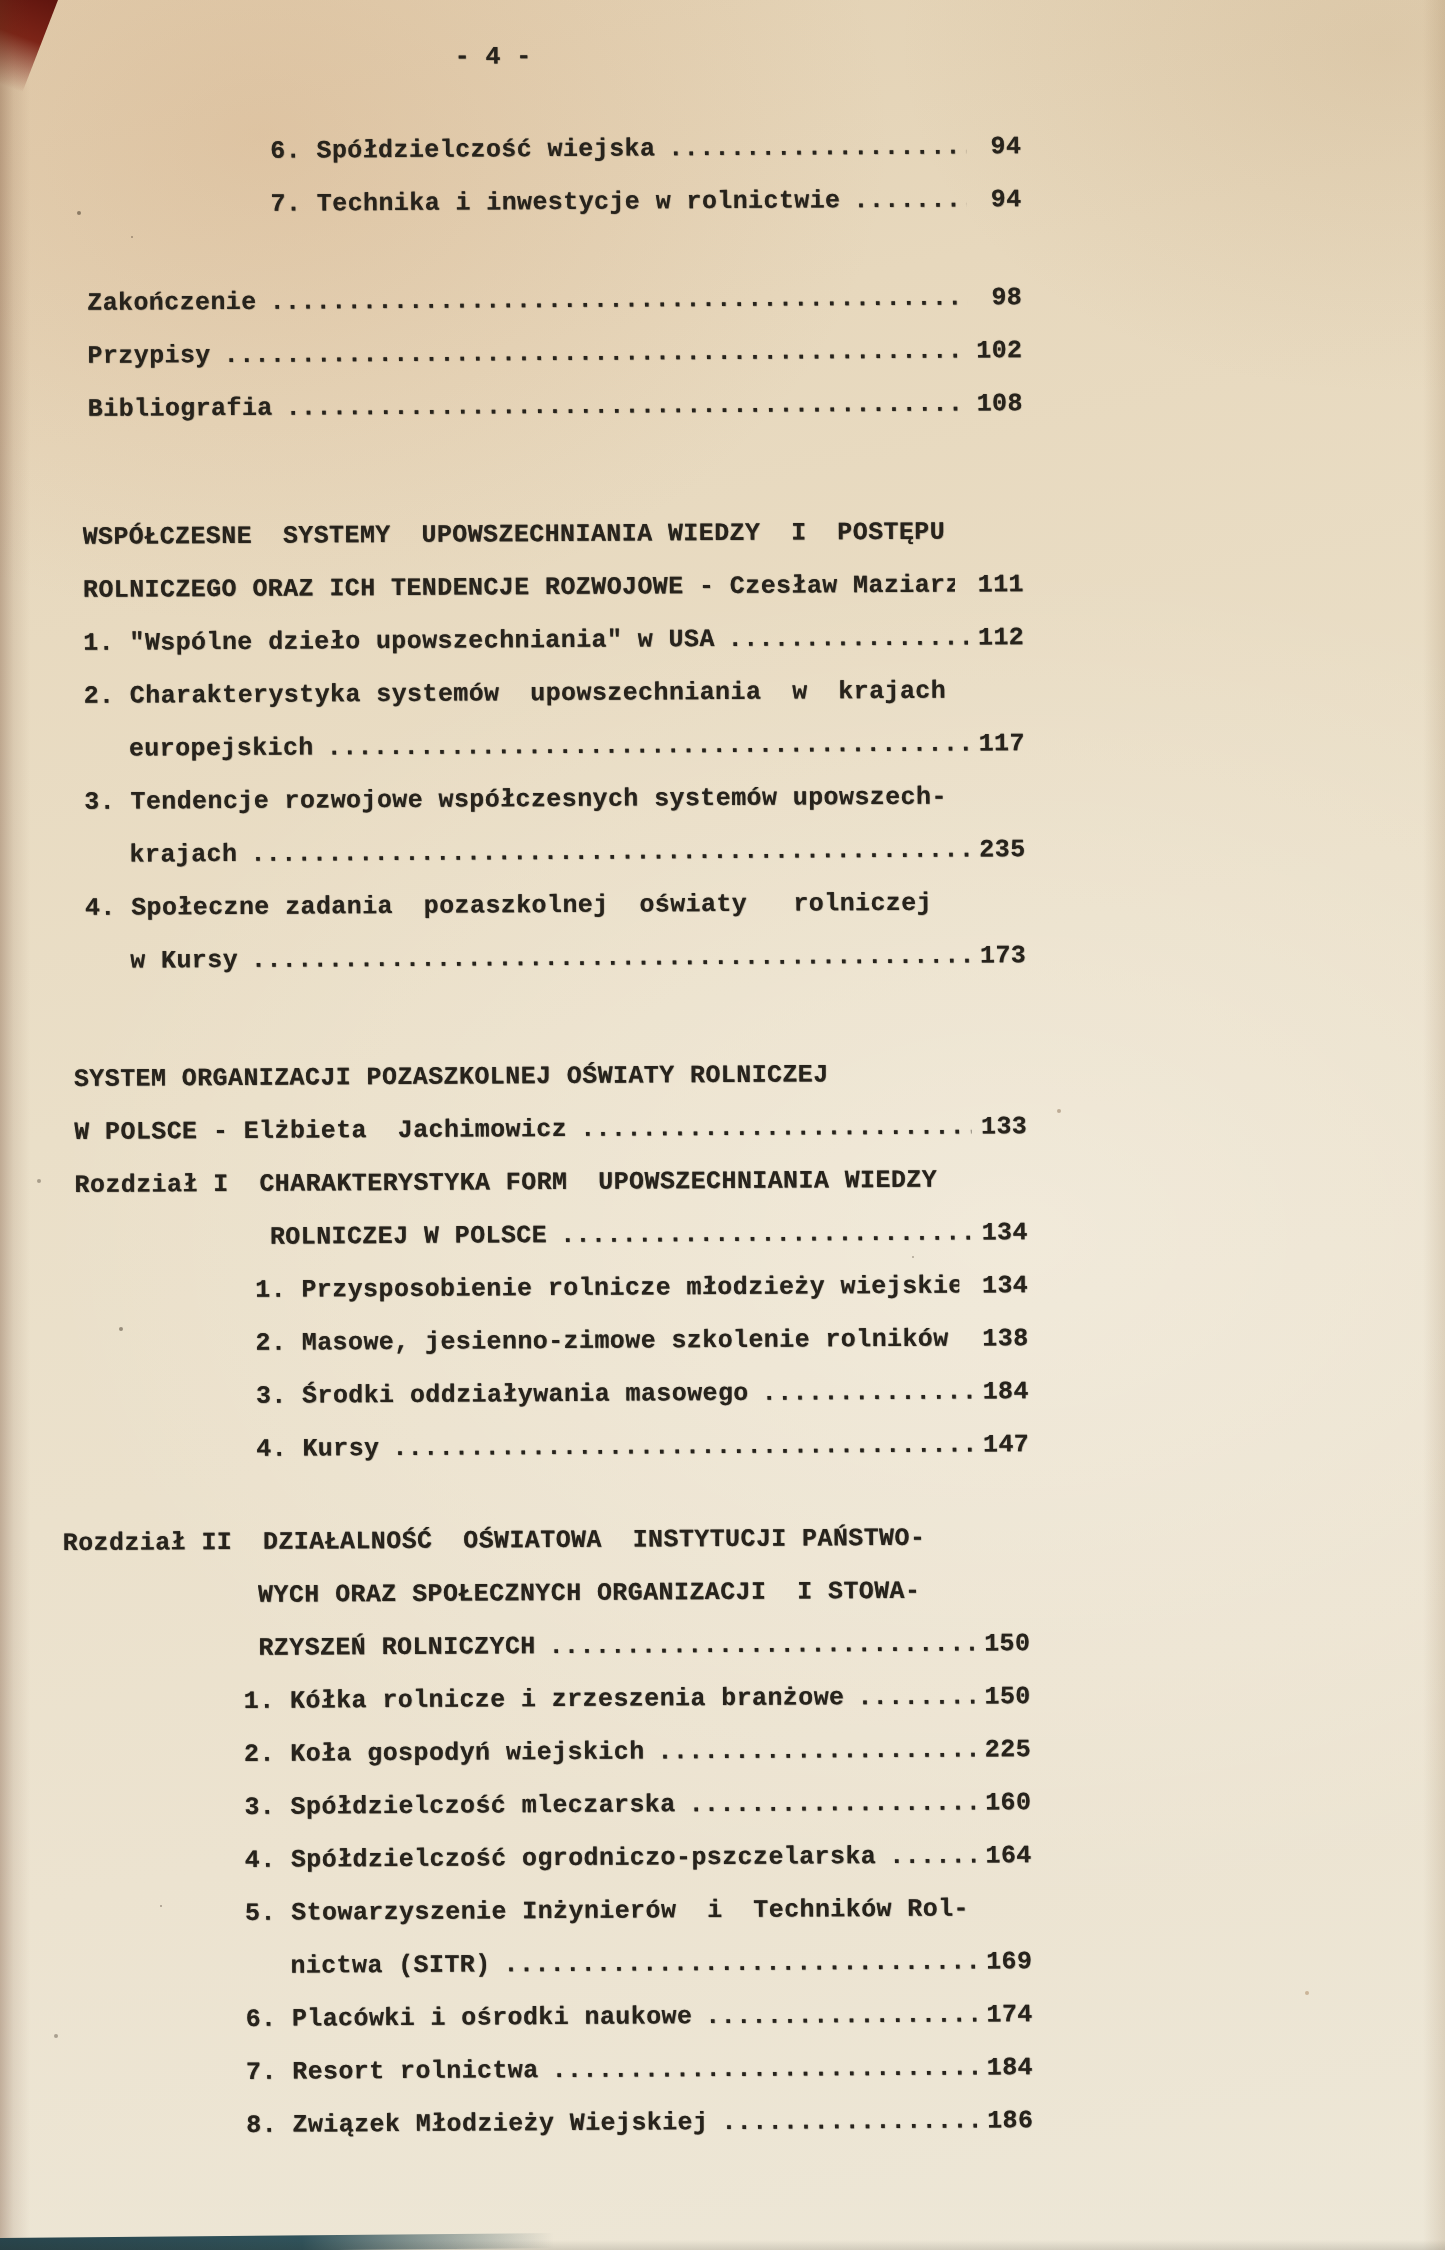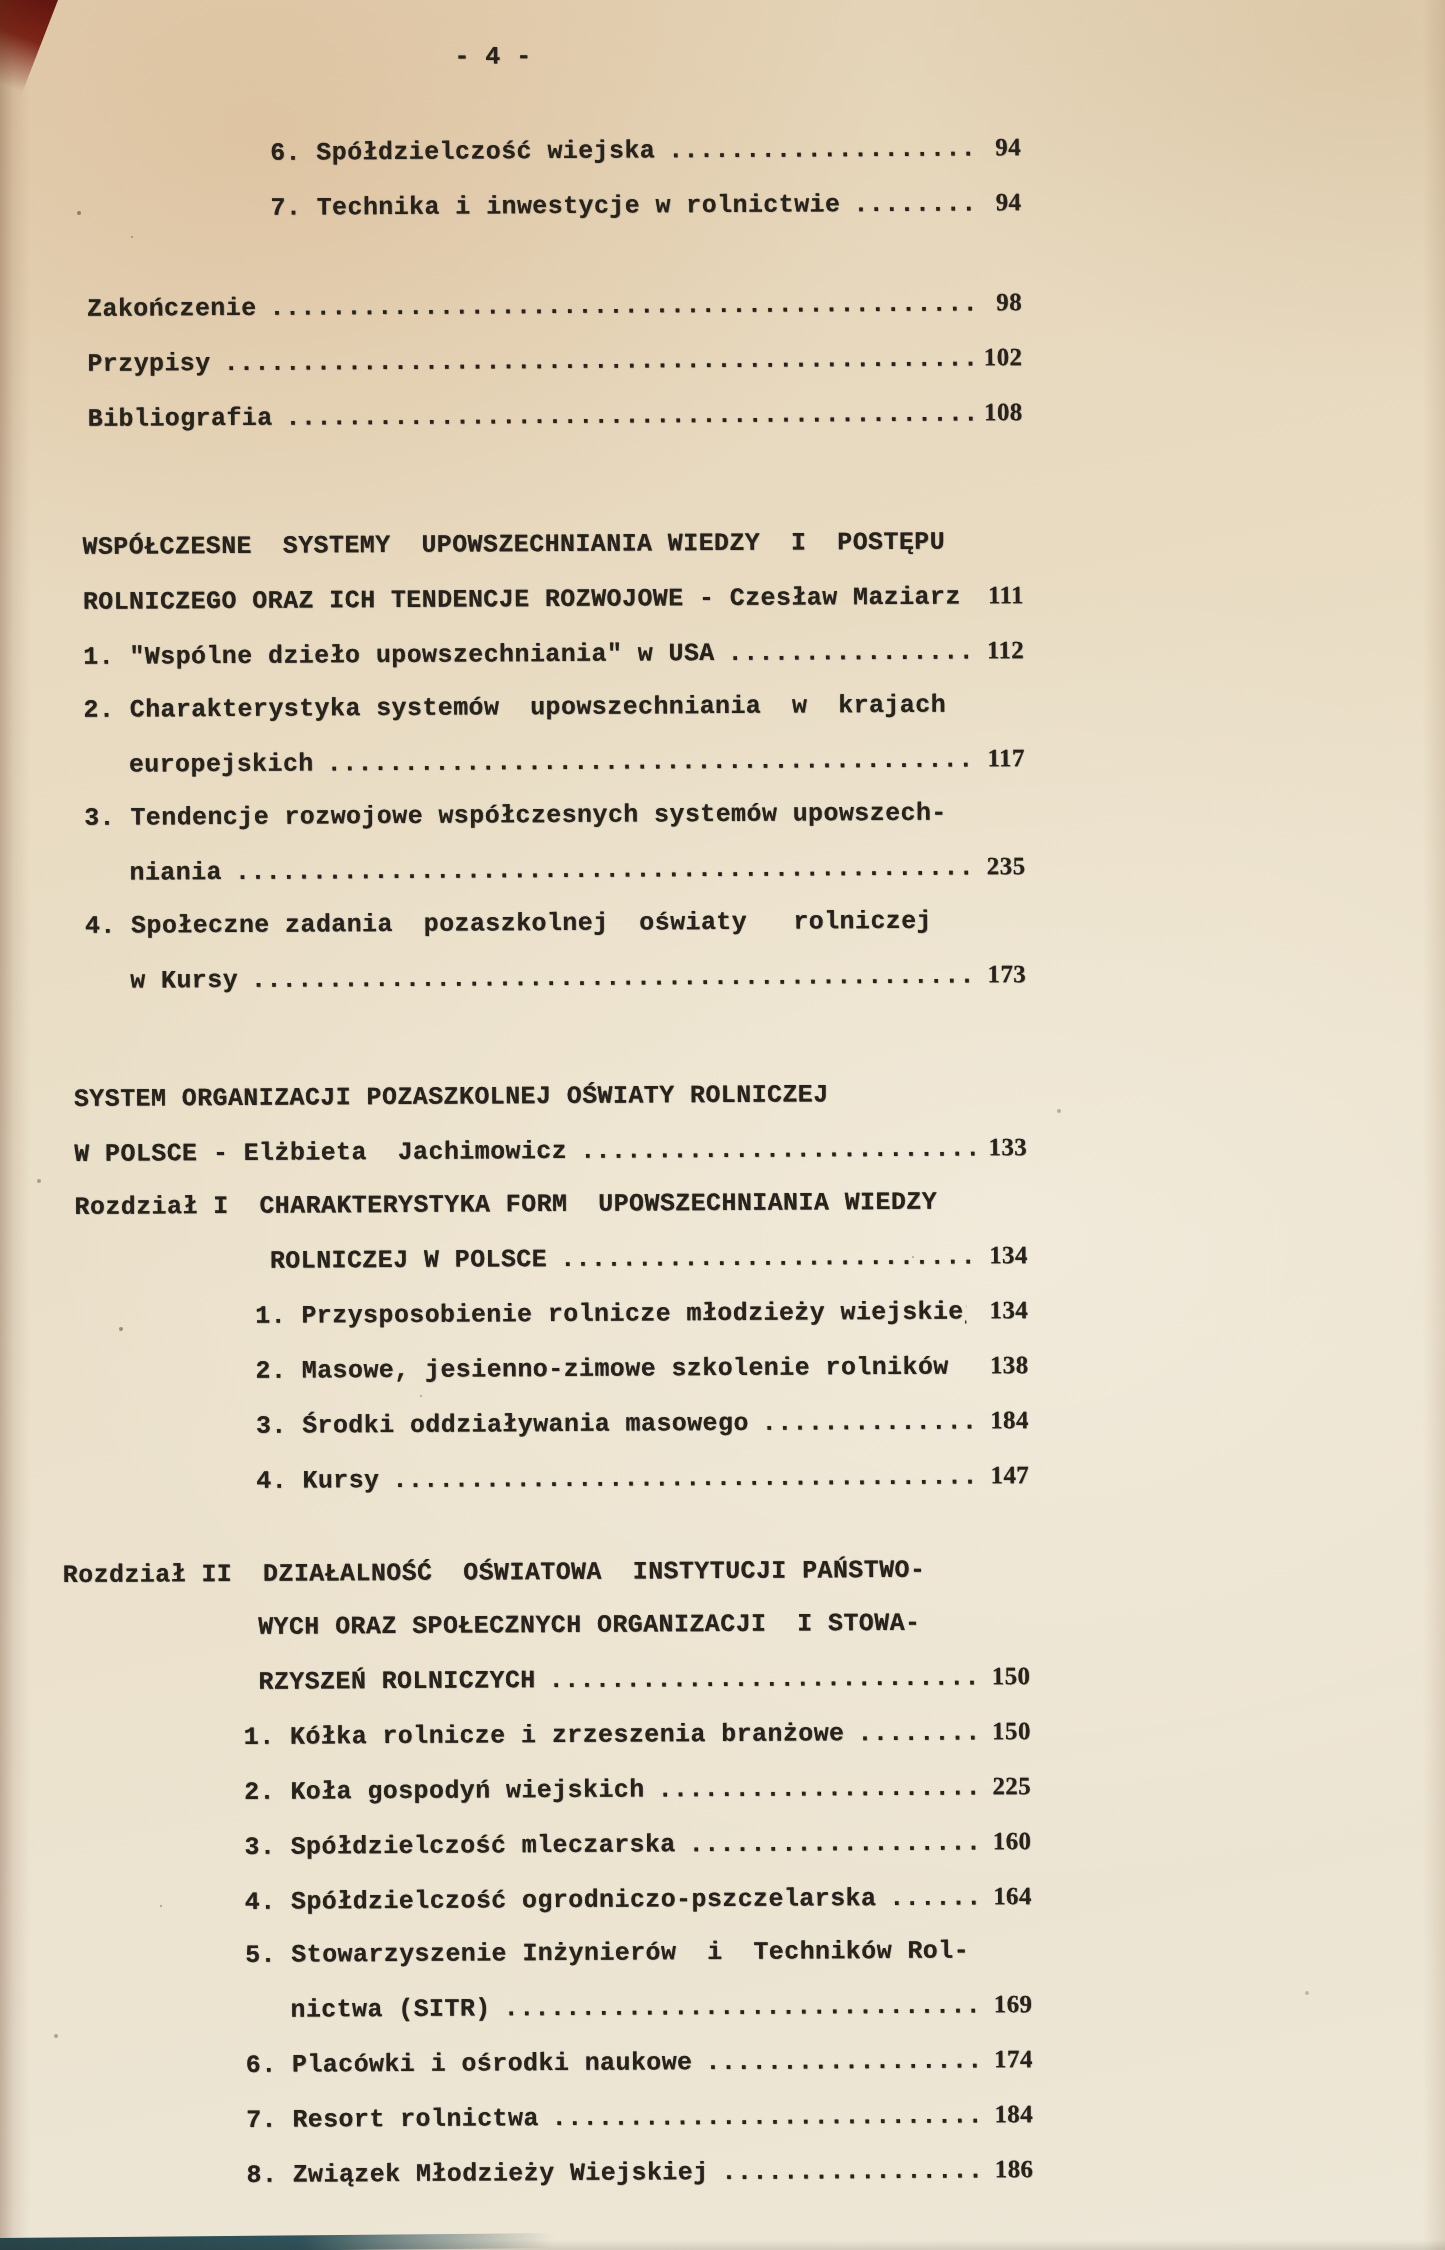--- a/index.html
+++ b/index.html
@@ -73,21 +73,21 @@
   .section{margin:0;}
   .sec-0{margin-left:14px;}
   .sec-1{margin-left:10px;margin-top:45px;}
   .sec-2{margin-left:4px;margin-top:75px;}
   .sec-3{margin-left:-8px;margin-top:65px;}
   .sec-4{margin-left:-22px;margin-top:40px;}
   .row{display:flex;align-items:baseline;}
   .txt{flex:0 1 auto;white-space:pre;overflow:hidden;}
   .leader{flex:1 1 0;min-width:0;overflow:hidden;white-space:nowrap;margin:0 10px 0 13px;}
   .leader.empty{color:transparent;text-shadow:none;}
-  .pg{flex:0 0 auto;min-width:3ch;text-align:right;white-space:pre;font-family:Liberation Serif, serif;}
+  .pg{flex:0 0 auto;min-width:3ch;text-align:right;white-space:pre;}
   .i0{padding-left:0;}
   .i1{padding-left:45px;}
   .i2{padding-left:180px;}
   .i3{padding-left:195px;}
   .i4{padding-left:225px;}
 </style>
 </head>
 <body>
 
 <div>
@@ -149,21 +149,21 @@
           </div>
           <div class="row i1">
             <span class="txt">europejskich</span>
             <span class="leader">................................................................................</span>
             <span class="pg">117</span>
           </div>
           <div class="row i0">
             <span class="txt">3. Tendencje rozwojowe współczesnych systemów upowszech-</span>
           </div>
           <div class="row i1">
-            <span class="txt">niania</span>
+            <span class="txt">krajach</span>
             <span class="leader">................................................................................</span>
             <span class="pg">235</span>
           </div>
           <div class="row i0">
             <span class="txt">4. Społeczne zadania  pozaszkolnej  oświaty   rolniczej</span>
           </div>
           <div class="row i1">
             <span class="txt">w Kursy</span>
             <span class="leader">................................................................................</span>
             <span class="pg">173</span>

